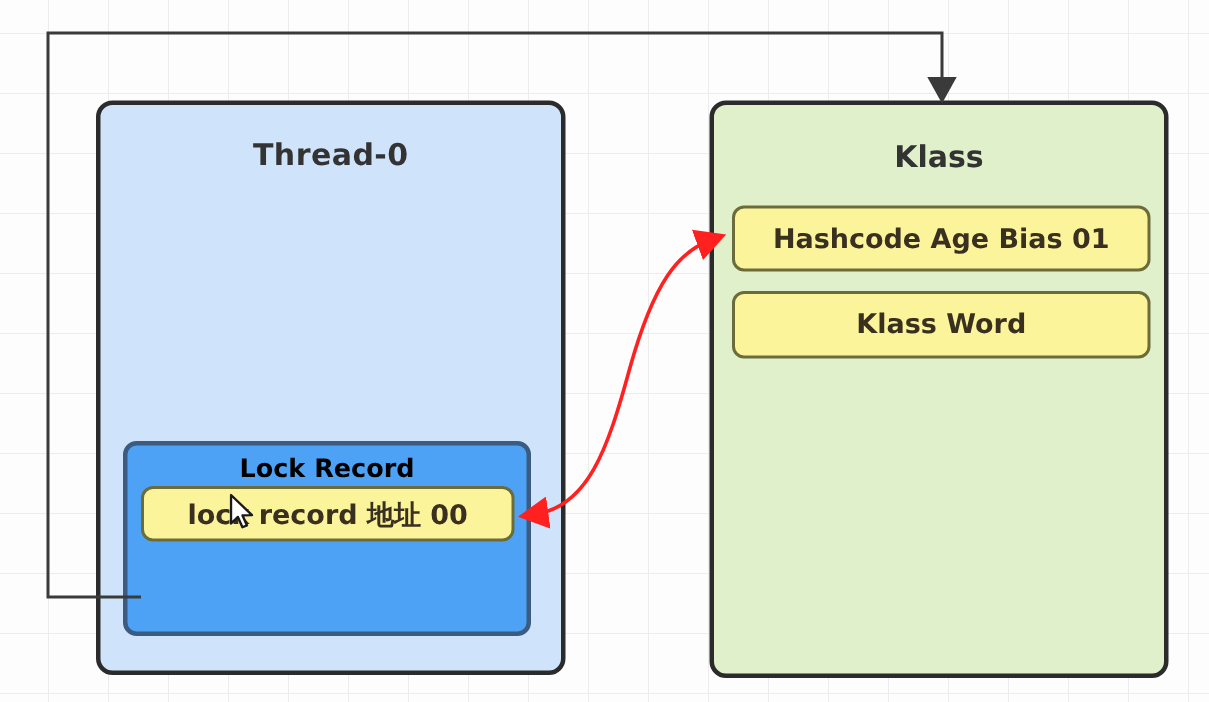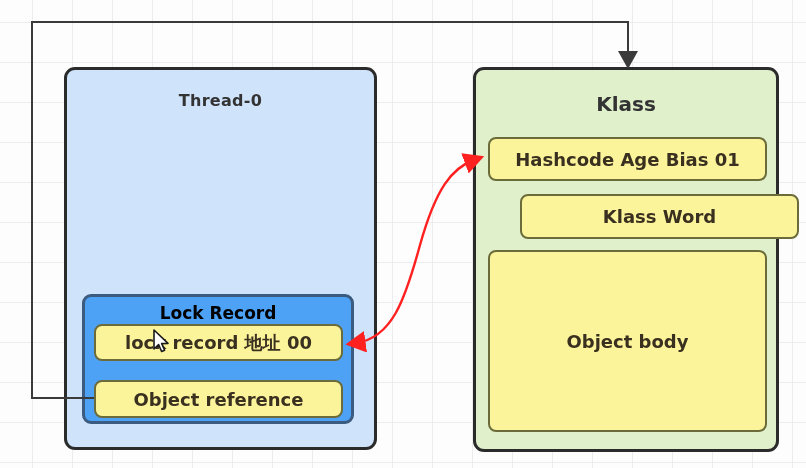--- a/index.html
+++ b/index.html
@@ -50,21 +50,21 @@
     left: 64px;
     top: 67px;
     width: 313px;
     height: 383px;
     background: #cfe4fb;
     border: 3px solid #2b2b2b;
     border-radius: 11px;
   }
   #thread-title {
     top: 21px;
-    font-size: 16px;
+    font-size: 20px;
     letter-spacing: 0.3px;
   }
   
   #lock-record-box {
     left: 82px;
     top: 294px;
     width: 272px;
     height: 130px;
     background: #4da2f5;
     border: 3px solid #3b5c80;
@@ -124,21 +124,20 @@
     width: 279px;
     height: 44px;
     font-size: 18px;
   }
   #cell-klass-word {
     left: 488px;
     top: 194px;
     width: 279px;
     height: 45px;
     font-size: 18px;
-    margin-left: 32px;
   }
   #cell-object-body {
     left: 488px;
     top: 250px;
     width: 279px;
     height: 182px;
     font-size: 18px;
   }
   
   #mouse-cursor {
@@ -157,31 +156,29 @@
   <div class="box" id="thread-box">
     <div class="outer-title" id="thread-title">Thread-0</div>
   </div>
 
   <div class="box" id="lock-record-box">
     <div class="outer-title" id="lock-record-title">Lock Record</div>
   </div>
 
   <div class="cell" id="cell-lock-record-addr">lock record 地址 00</div>
 
-  <div class="cell" id="cell-object-reference">Object reference</div>
 
   <div class="box" id="object-box">
     <div class="outer-title" id="object-title">Klass</div>
   </div>
 
   <div class="cell" id="cell-hashcode">Hashcode Age Bias 01</div>
 
   <div class="cell" id="cell-klass-word">Klass Word</div>
 
-  <div class="cell" id="cell-object-body">Object body</div>
 
   <svg class="overlay" viewBox="0 0 806 468">
     <defs>
       <marker id="blackArrow" markerWidth="10" markerHeight="10" refX="4.5" refY="5" orient="auto" markerUnits="strokeWidth">
         <path d="M0,0 L9,5 L0,10 Z" fill="#3a3a3a"></path>
       </marker>
       <marker id="redArrowEnd" markerWidth="9" markerHeight="9" refX="4" refY="4.5" orient="auto" markerUnits="strokeWidth">
         <path d="M0,0 L8.5,4.5 L0,9 Z" fill="#ff2020"></path>
       </marker>
       <marker id="redArrowStart" markerWidth="9" markerHeight="9" refX="4" refY="4.5" orient="auto-start-reverse" markerUnits="strokeWidth">

